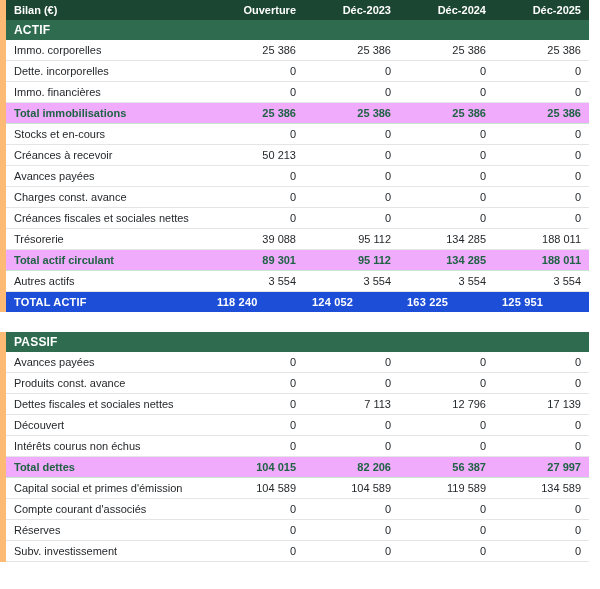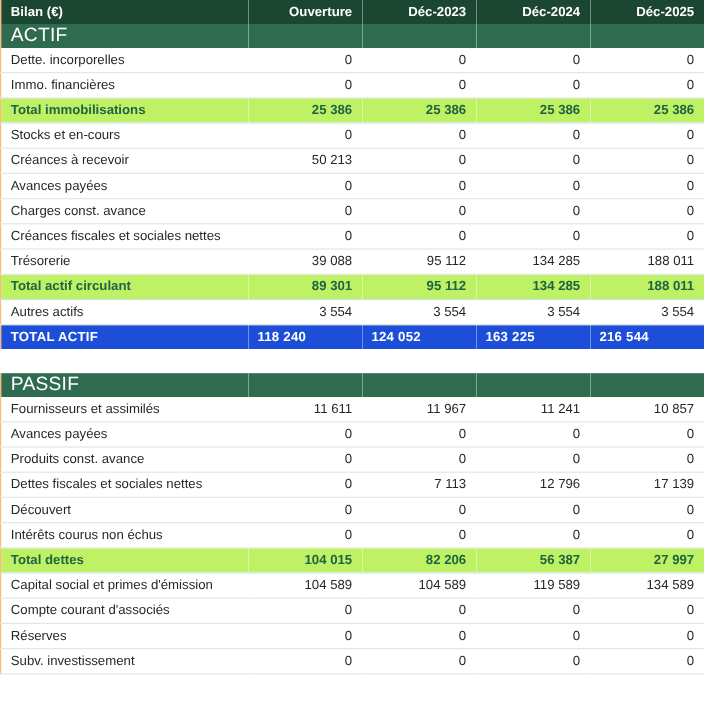--- a/index.html
+++ b/index.html
@@ -50,40 +50,40 @@
   }
   tr.header-row th.label-cell { text-align: left; }
   tr.header-row th.num-cell   { text-align: right; }
 
   
   tr.section-row {
     background: #2e6b4f;
   }
   tr.section-row td {
     color: #ffffff;
-    font-weight: normal;
-    font-size: 16px;
+    font-weight: bold;
+    font-size: 12px;
     height: 19px;
     line-height: 19px;
     letter-spacing: 0.2px;
   }
 
   
   tr.data-row {
     background: #ffffff;
   }
   tr.data-row td {
     border-bottom: 1px solid #e3e6e4;
   }
   tr.data-row td.label-cell { text-align: left; color: #25282b; }
   tr.data-row td.num-cell   { text-align: right; color: #25282b; }
 
   
   tr.subtotal-row {
-    background: #bef264;
+    background: #f0abfc;
   }
   tr.subtotal-row td {
     color: #1f6344;
     font-weight: bold;
     border-bottom: 1px solid #c4e7cf;
   }
   tr.subtotal-row td.label-cell { text-align: left; }
   tr.subtotal-row td.num-cell   { text-align: right; }
 
   
@@ -105,21 +105,21 @@
     background: #ffffff;
     height: 7px;
     line-height: 7px;
     padding: 0;
     border: 0;
   }
 
   
   #balance-sheet td.label-cell,
   #balance-sheet th.label-cell {
-    border-left: 1px solid #fdba74;
+    border-left: 6px solid #fdba74;
   }
   tr.header-row th.label-cell,
   tr.section-row td.label-cell,
   tr.grandtotal-row td.label-cell {
     border-left: 1px solid transparent;
   }
 </style>
 </head>
 <body>
 
@@ -142,20 +142,27 @@
   </thead>
   <tbody id="table-body">
       <tr class="section-row">
         <td class="label-cell">ACTIF</td>
         <td class="num-cell"></td>
         <td class="num-cell"></td>
         <td class="num-cell"></td>
         <td class="num-cell"></td>
       </tr>
       <tr class="data-row">
+        <td class="label-cell">Immo. corporelles</td>
+        <td class="num-cell">25 386</td>
+        <td class="num-cell">25 386</td>
+        <td class="num-cell">25 386</td>
+        <td class="num-cell">25 386</td>
+      </tr>
+      <tr class="data-row">
         <td class="label-cell">Dette. incorporelles</td>
         <td class="num-cell">0</td>
         <td class="num-cell">0</td>
         <td class="num-cell">0</td>
         <td class="num-cell">0</td>
       </tr>
       <tr class="data-row">
         <td class="label-cell">Immo. financières</td>
         <td class="num-cell">0</td>
         <td class="num-cell">0</td>
@@ -223,38 +230,31 @@
         <td class="num-cell">3 554</td>
         <td class="num-cell">3 554</td>
         <td class="num-cell">3 554</td>
         <td class="num-cell">3 554</td>
       </tr>
       <tr class="grandtotal-row">
         <td class="label-cell">TOTAL ACTIF</td>
         <td class="num-cell">118 240</td>
         <td class="num-cell">124 052</td>
         <td class="num-cell">163 225</td>
-        <td class="num-cell">216 544</td>
+        <td class="num-cell">125 951</td>
       </tr>
       <tr class="spacer-row">
         <td colspan="5"></td>
       </tr>
       <tr class="section-row">
         <td class="label-cell">PASSIF</td>
         <td class="num-cell"></td>
         <td class="num-cell"></td>
         <td class="num-cell"></td>
         <td class="num-cell"></td>
-      </tr>
-      <tr class="data-row">
-        <td class="label-cell">Fournisseurs et assimilés</td>
-        <td class="num-cell">11 611</td>
-        <td class="num-cell">11 967</td>
-        <td class="num-cell">11 241</td>
-        <td class="num-cell">10 857</td>
       </tr>
       <tr class="data-row">
         <td class="label-cell">Avances payées</td>
         <td class="num-cell">0</td>
         <td class="num-cell">0</td>
         <td class="num-cell">0</td>
         <td class="num-cell">0</td>
       </tr>
       <tr class="data-row">
         <td class="label-cell">Produits const. avance</td>

